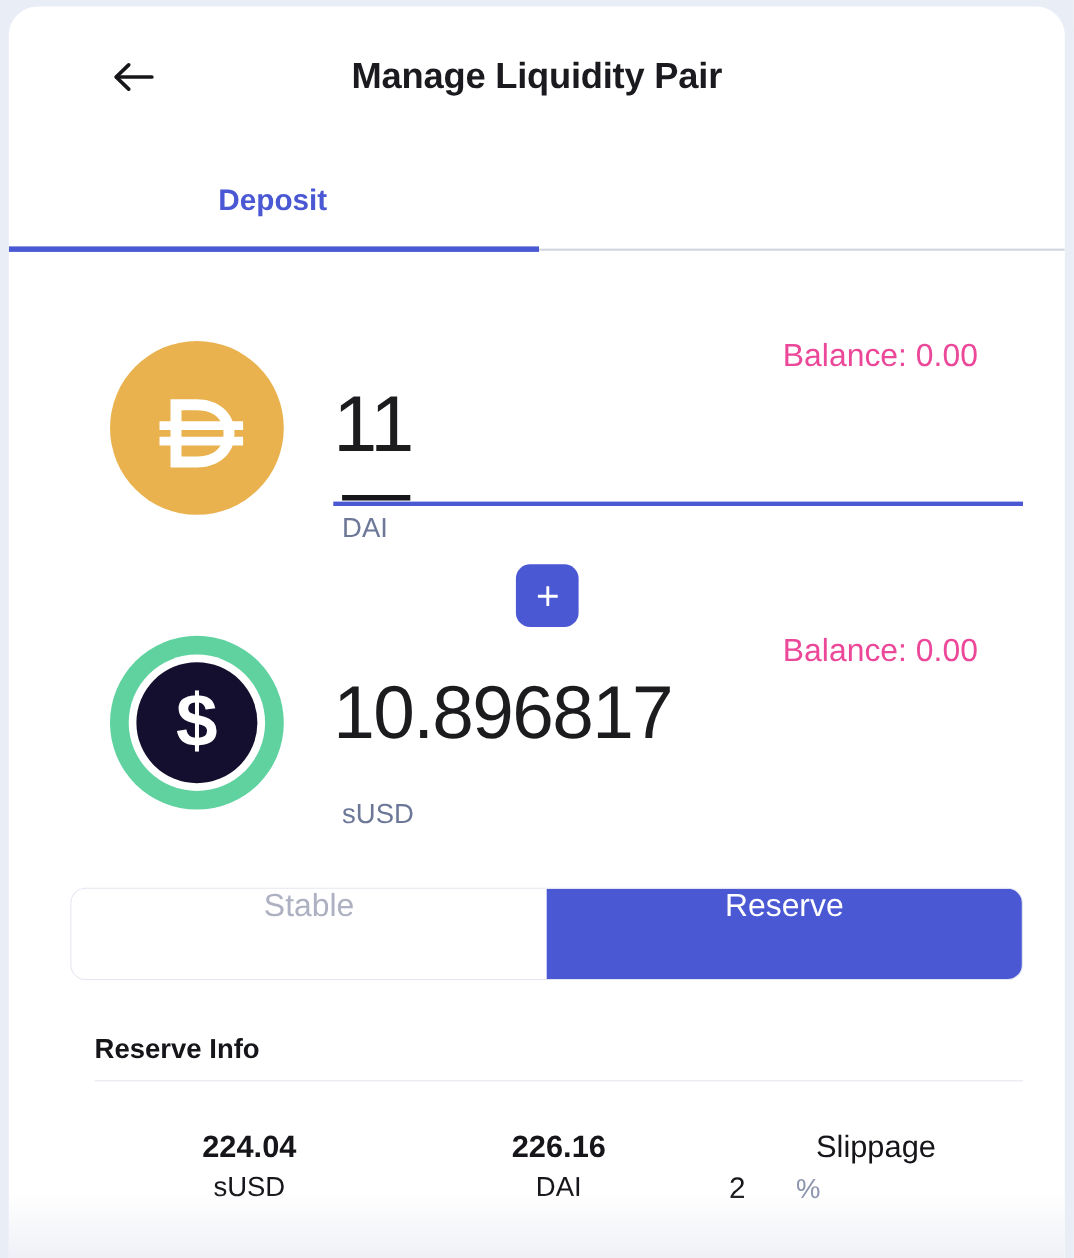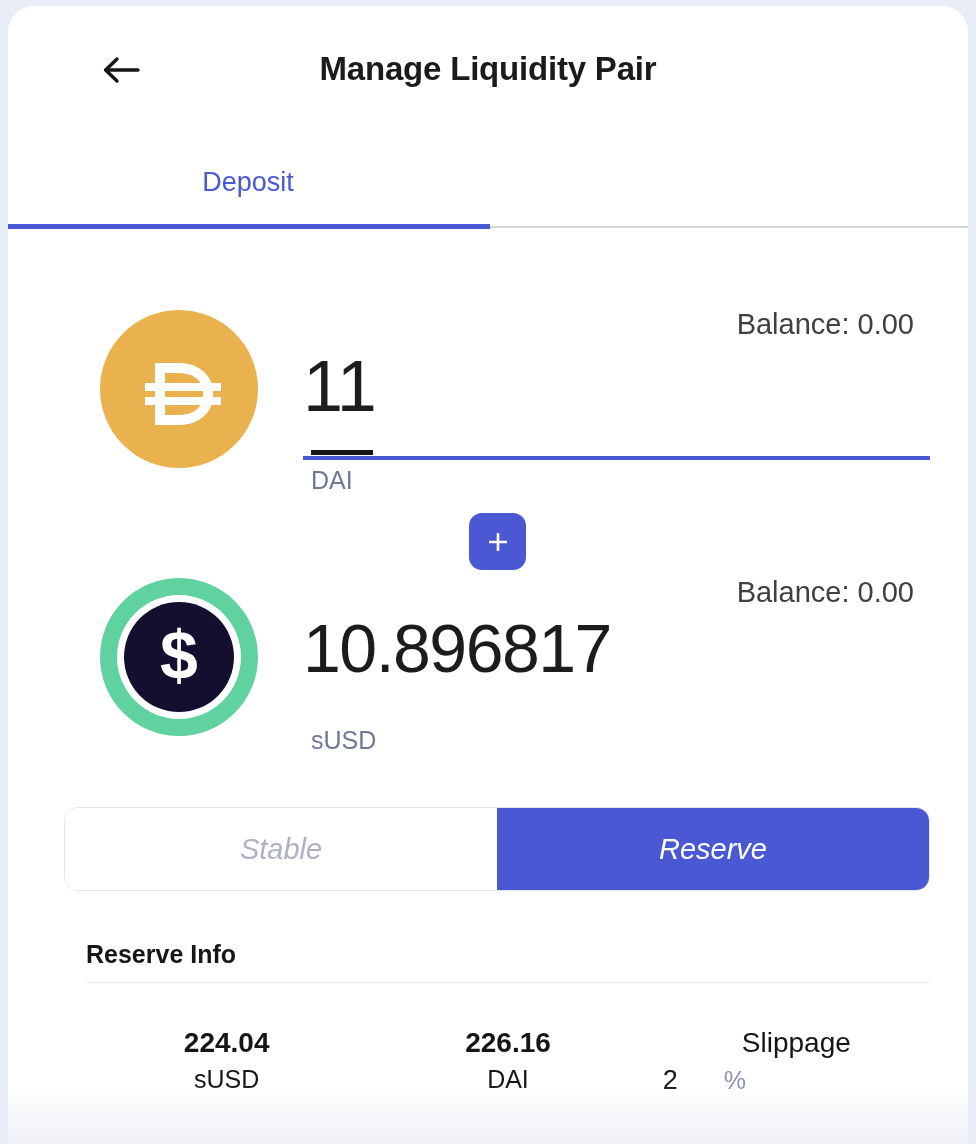--- a/index.html
+++ b/index.html
@@ -76,21 +76,21 @@
   }
   .tab {
     position: absolute;
     top: 0;
     width: 480px;
     height: 84px;
     display: flex;
     align-items: center;
     justify-content: center;
     font-size: 27px;
-    font-weight: normal;
+    font-weight: bold;
     cursor: pointer;
     box-sizing: border-box;
   }
   .tab.left  { left: 0; }
   .tab.right { left: 480px; font-weight: normal; }
   .tab.active { color: #4a58d4; }
   .tab.inactive { color: #a9adbe; }
 
   .tab-ind {
     position: absolute;
@@ -150,23 +150,23 @@
     color: #ffffff;
     font-size: 68px;
     font-weight: bold;
     line-height: 1;
     padding-bottom: 4px;
     box-sizing: border-box;
   }
 
   .balance {
     position: absolute;
-    right: 54px;
+    right: 79px;
     font-size: 29px;
-    color: #404040;
+    color: #ec4899;
     white-space: nowrap;
   }
   .bal-dai  { top: 14px; }
   .bal-susd { top: 8px; }
 
   .amount {
     position: absolute;
     left: 295px;
     color: #1c1c1f;
     line-height: 1;
@@ -227,26 +227,25 @@
     border-radius: 14px;
     border: 1px solid #e3e6ef;
     box-sizing: border-box;
     overflow: hidden;
     display: flex;
     background: #ffffff;
   }
   .seg-opt {
     width: 50%;
     display: flex;
-    align-items: center;
+    align-items: flex-start;
     justify-content: center;
     font-size: 29px;
     cursor: pointer;
     box-sizing: border-box;
-    font-style: italic;
   }
   .seg-opt.off { color: #adb1c1; background: #ffffff; }
   .seg-opt.on  { color: #ffffff; background: #4a58d4; }
 
   
   .reserve-title {
     position: absolute;
     left: 78px;
     top: 934px;
     font-size: 25px;

